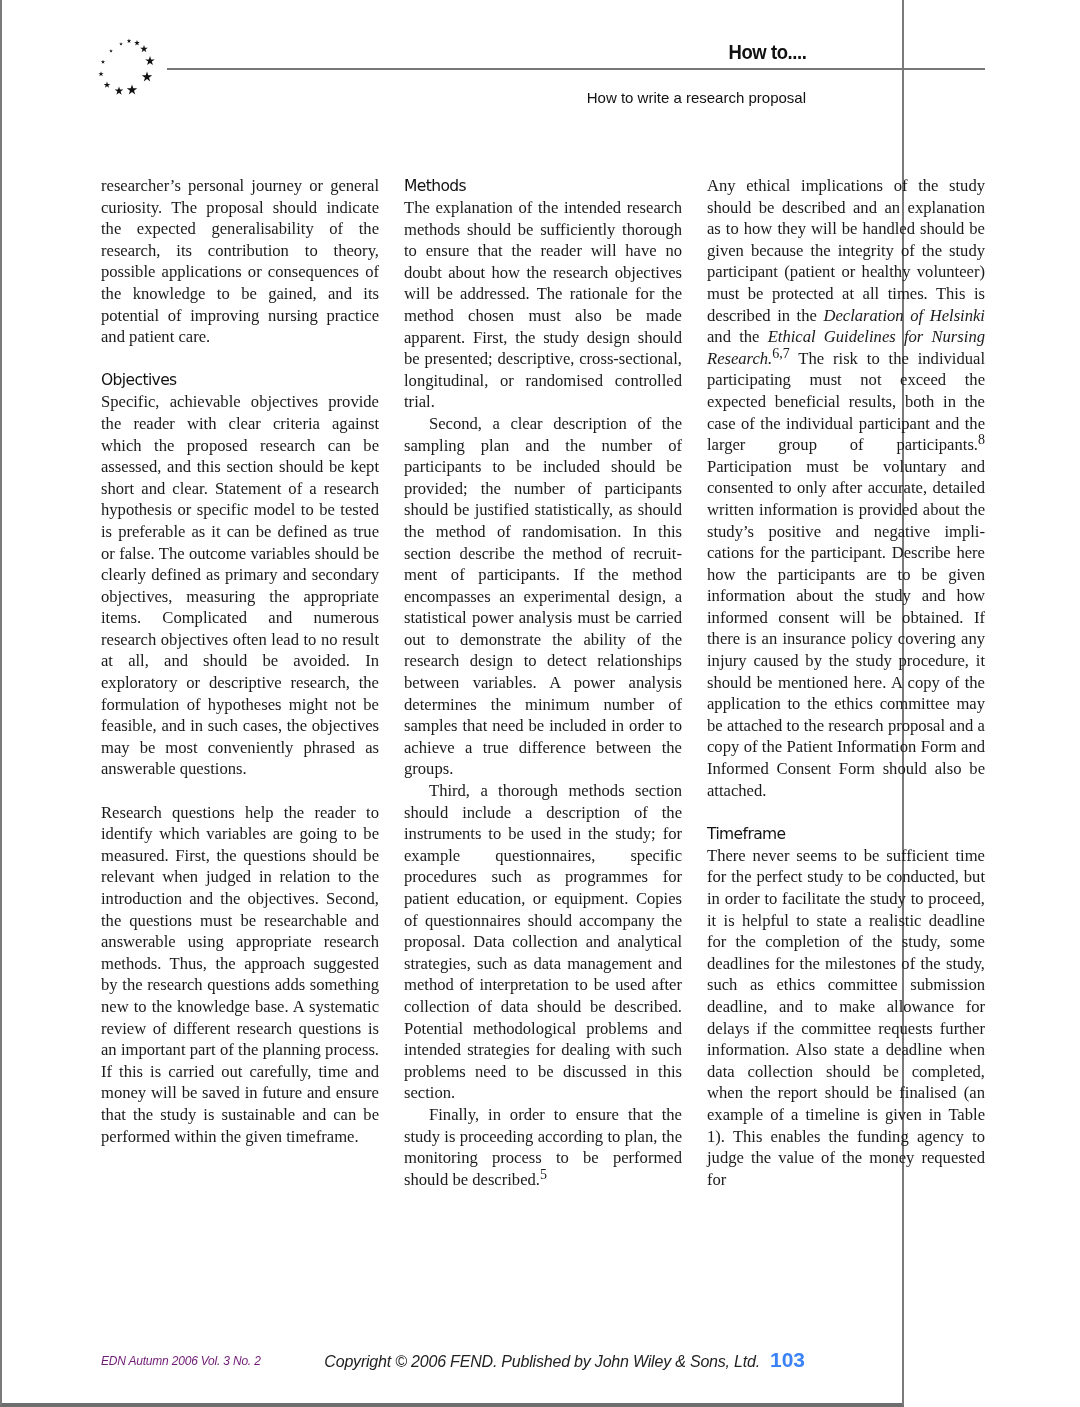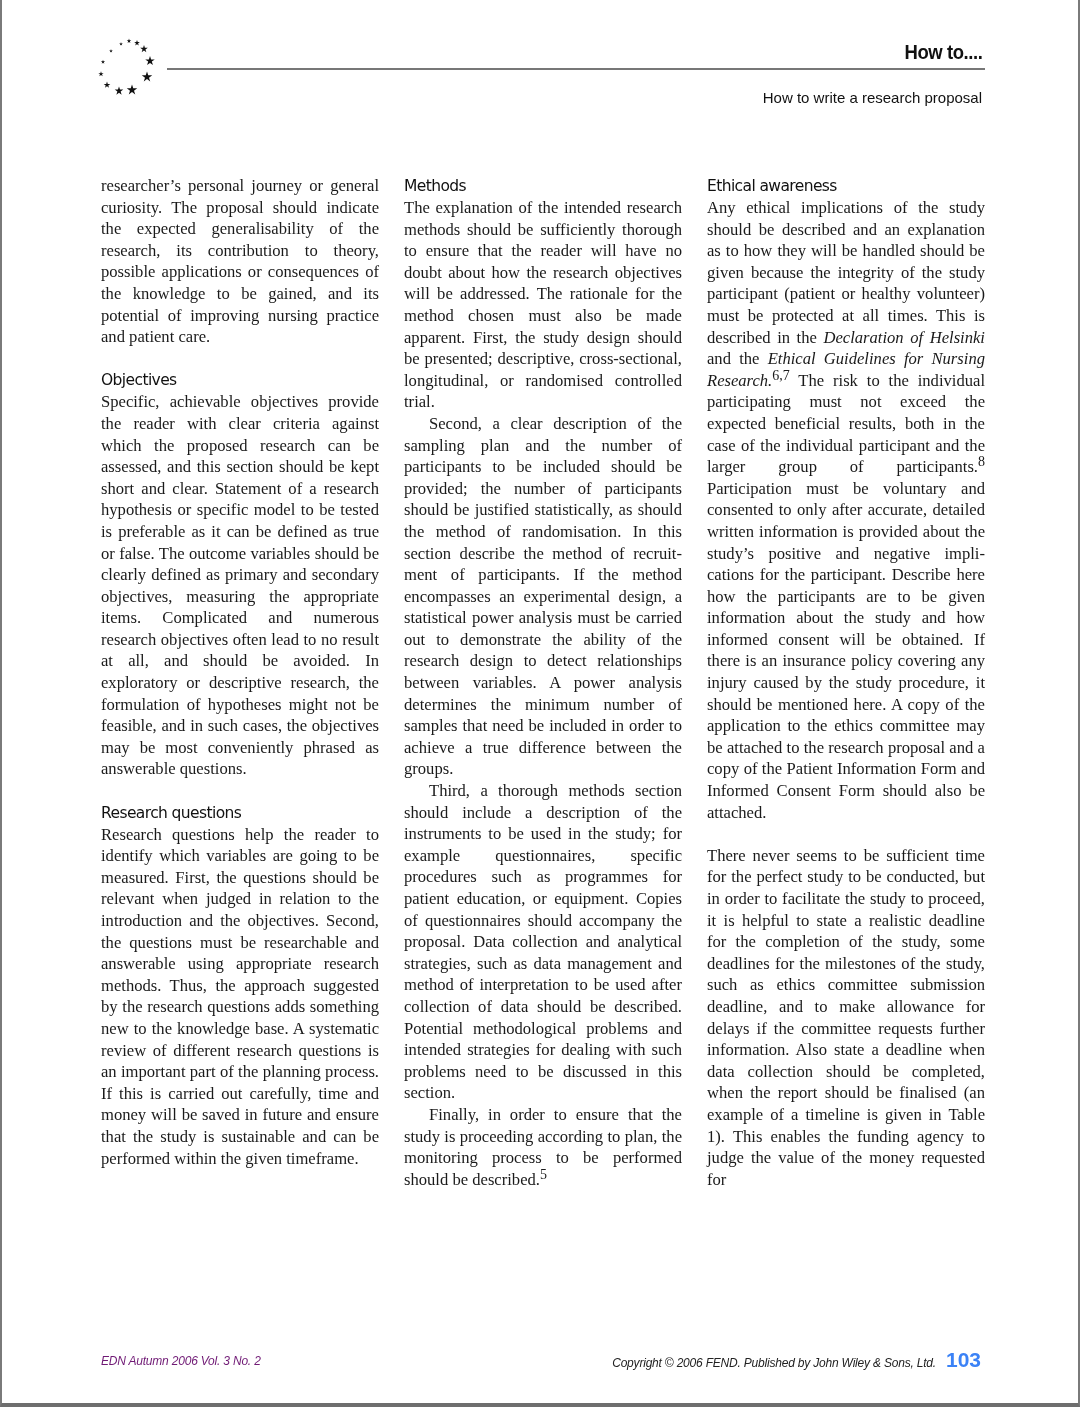--- a/index.html
+++ b/index.html
@@ -1,18 +1,18 @@
 <!DOCTYPE html>
 <html><head>
   <meta charset="utf-8">
   <style>
     html, body { margin: 0; padding: 0; background: #ffffff; }
     body { width: 1080px; height: 1407px; overflow: hidden; position: relative; }
     .page {
-      position: absolute; left: 0; top: 0; width: 1080px; height: 1407px;
+      position: absolute; left: 0; top: 0; width: 904px; height: 1407px;
       background: #ffffff; box-sizing: border-box;
       border-left: 2px solid #7a7a7a; border-right: 2px solid #7a7a7a;
       border-bottom: 4px solid #6e6e6e;
       padding-left: 36px;
     }
     .logo { position: absolute; left: 92px; top: 36px; width: 70px; height: 66px; }
     .logo svg { display: block; }
     .header-rule {
       position: absolute; left: 165px; top: 68px; width: 818px; height: 0;
       border-top: 2px solid #777777;
@@ -49,21 +49,21 @@
     .footer-left {
       position: absolute; left: 99px; top: 1354px;
       font-family: "Liberation Sans", sans-serif; font-style: italic;
       font-size: 12px; color: #701a75; letter-spacing: -0.2px;
     }
     .footer-right {
       position: absolute; right: 97px; top: 1348px;
       font-family: "Liberation Sans", sans-serif; color: #222;
       display: flex; align-items: baseline; gap: 10px;
     }
-    .footer-copyright { font-style: italic; font-size: 12px; letter-spacing: -0.2px; }
+    .footer-copyright { font-style: italic; font-size: 16px; letter-spacing: -0.2px; }
     .page-number { font-weight: bold; font-size: 21px; color: #3b82f6; }
   </style>
 </head>
 <body>
 
 <div class="page">
 
   <div class="logo">
     <svg width="70" height="66" viewBox="0 0 70 66">
       <defs>
@@ -90,36 +90,35 @@
   <div class="header-subtitle">How to write a research proposal</div>
 
   <div class="columns">
 
     <div class="col col1">
       <p>researcher’s personal journey or general curiosity. The proposal should indicate the expected generalisability of the research, its contribution to theory, possible applications or consequences of the knowledge to be gained, and its potential of improving nursing practice and patient care.</p>
       <div class="gap"></div>
       <h2>Objectives</h2>
       <p>Specific, achievable objectives provide the reader with clear criteria against which the proposed research can be assessed, and this section should be kept short and clear. Statement of a research hypothesis or specific model to be tested is preferable as it can be defined as true or false. The outcome variables should be clearly defined as primary and secondary objectives, measuring the appropriate items. Complicated and numerous research objectives often lead to no result at all, and should be avoided. In exploratory or descrip­tive research, the formulation of hypotheses might not be feasible, and in such cases, the objectives may be most conveniently phrased as answerable questions.</p>
       <div class="gap"></div>
-      <h2>Research questions</h2>
       <p>Research questions help the reader to identify which variables are going to be measured. First, the questions should be relevant when judged in relation to the introduction and the objectives. Second, the questions must be researchable and answerable using appropriate research methods. Thus, the approach suggested by the research questions adds something new to the knowledge base. A system­atic review of different research ques­tions is an important part of the plan­ning process. If this is carried out carefully, time and money will be saved in future and ensure that the study is sustainable and can be performed within the given time­frame.</p>
     </div>
 
     <div class="col col2">
       <h2>Methods</h2>
       <p>The explanation of the intended research methods should be sufficiently thorough to ensure that the reader will have no doubt about how the research objectives will be addressed. The rationale for the method chosen must also be made apparent. First, the study design should be presented; descriptive, cross-sectional, longitudinal, or randomised controlled trial.</p>
       <p class="indent">Second, a clear description of the sampling plan and the number of participants to be included should be provided; the number of participants should be justified sta­tistically, as should the method of randomisation. In this section describe the method of recruit­ment of participants. If the method encompasses an experimental design, a statistical power analysis must be carried out to demonstrate the ability of the research design to detect relationships between vari­ables. A power analysis determines the minimum number of samples that need be included in order to achieve a true difference between the groups.</p>
       <p class="indent">Third, a thorough methods section should include a description of the instruments to be used in the study; for example question­naires, specific procedures such as programmes for patient education, or equipment. Copies of question­naires should accompany the pro­posal. Data collection and analytical strategies, such as data management and method of interpretation to be used after collection of data should be described. Potential methodological problems and intended strategies for dealing with such problems need to be discussed in this section.</p>
       <p class="indent"><span>Finally, in order to ensure that the study is proceeding according to plan, the monitoring process to be performed should be described.</span><sup>5</sup></p>
     </div>
 
     <div class="col col3">
-      <h2>Ethical awareness</h2>
       <p><span>Any ethical implications of the study should be described and an expla­nation as to how they will be han­dled should be given because the integrity of the study participant (patient or healthy volunteer) must be protected at all times. This is described in the </span><em>Declaration of Helsinki</em><span> and the </span><em>Ethical Guidelines for Nursing Research.</em><sup>6,7</sup><span> The risk to the individual participating must not exceed the expected beneficial results, both in the case of the indi­vidual participant and the larger group of participants.</span><sup>8</sup><span> Participation must be voluntary and consented to only after accurate, detailed written information is provided about the study’s positive and negative impli­cations for the participant. Describe here how the participants are to be given information about the study and how informed consent will be obtained. If there is an insurance policy covering any injury caused by the study procedure, it should be mentioned here. A copy of the application to the ethics committee may be attached to the research proposal and a copy of the Patient Information Form and Informed Consent Form should also be attached.</span></p>
       <div class="gap"></div>
+      <h2>Timeframe</h2>
       <p>There never seems to be sufficient time for the perfect study to be conducted, but in order to facilitate the study to proceed, it is helpful to state a realistic deadline for the com­pletion of the study, some deadlines for the milestones of the study, such as ethics committee submission deadline, and to make allowance for delays if the committee requests fur­ther information. Also state a dead­line when data collection should be completed, when the report should be finalised (an example of a time­line is given in Table 1). This enables the funding agency to judge the value of the money requested for</p>
     </div>
 
   </div>
 
   <div class="footer-left">EDN Autumn 2006 Vol. 3 No. 2</div>
   <div class="footer-right">
     <span class="footer-copyright">Copyright © 2006 FEND.  Published by John Wiley &amp; Sons, Ltd.</span>
     <span class="page-number">103</span>
   </div>

